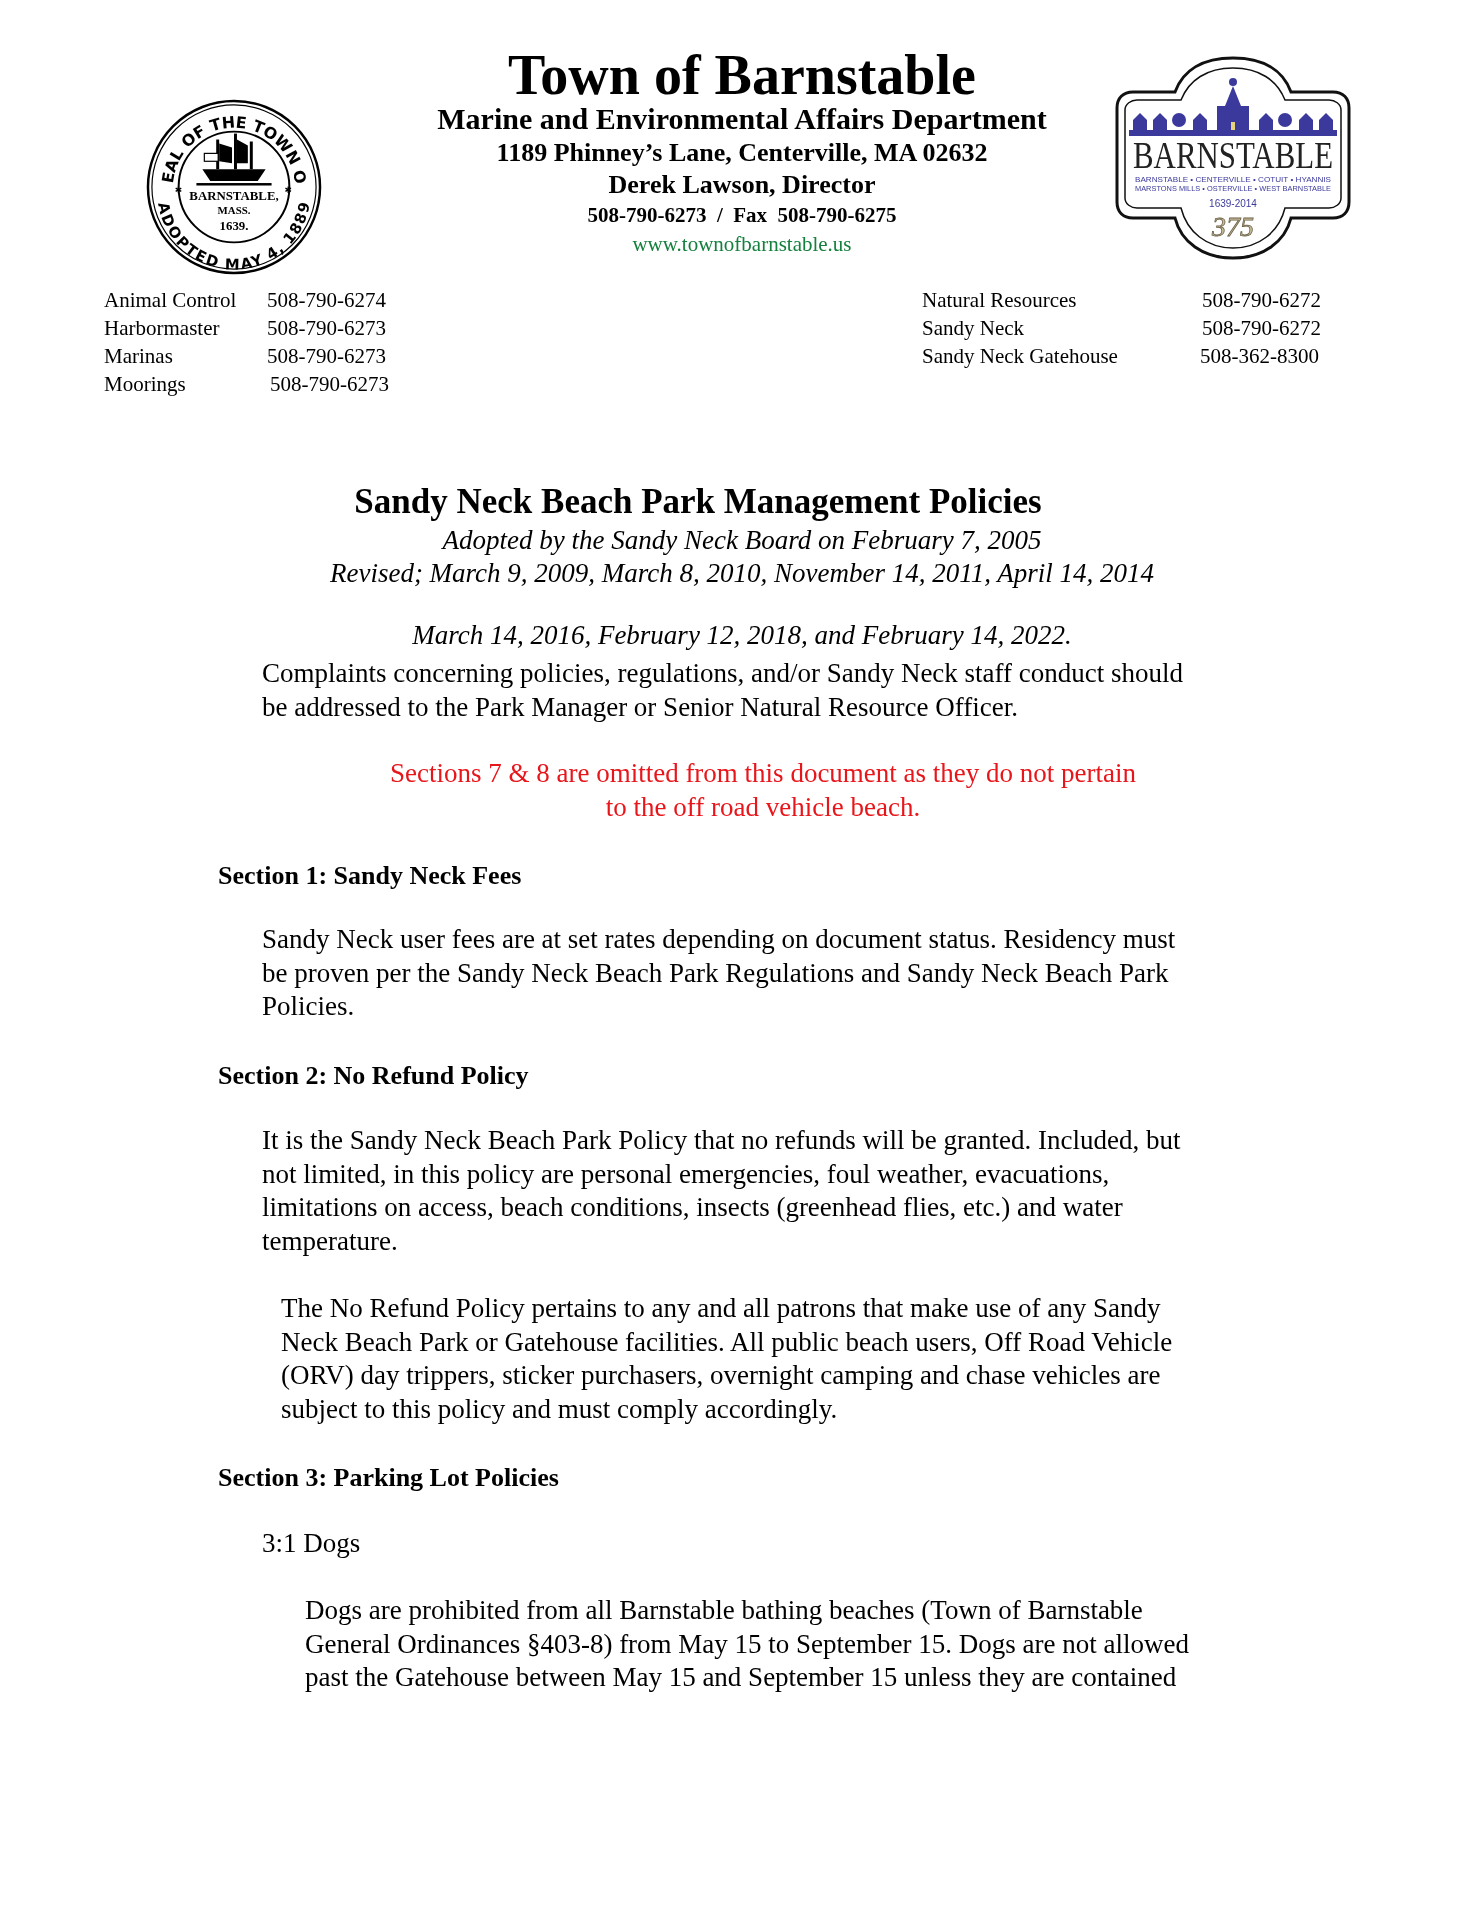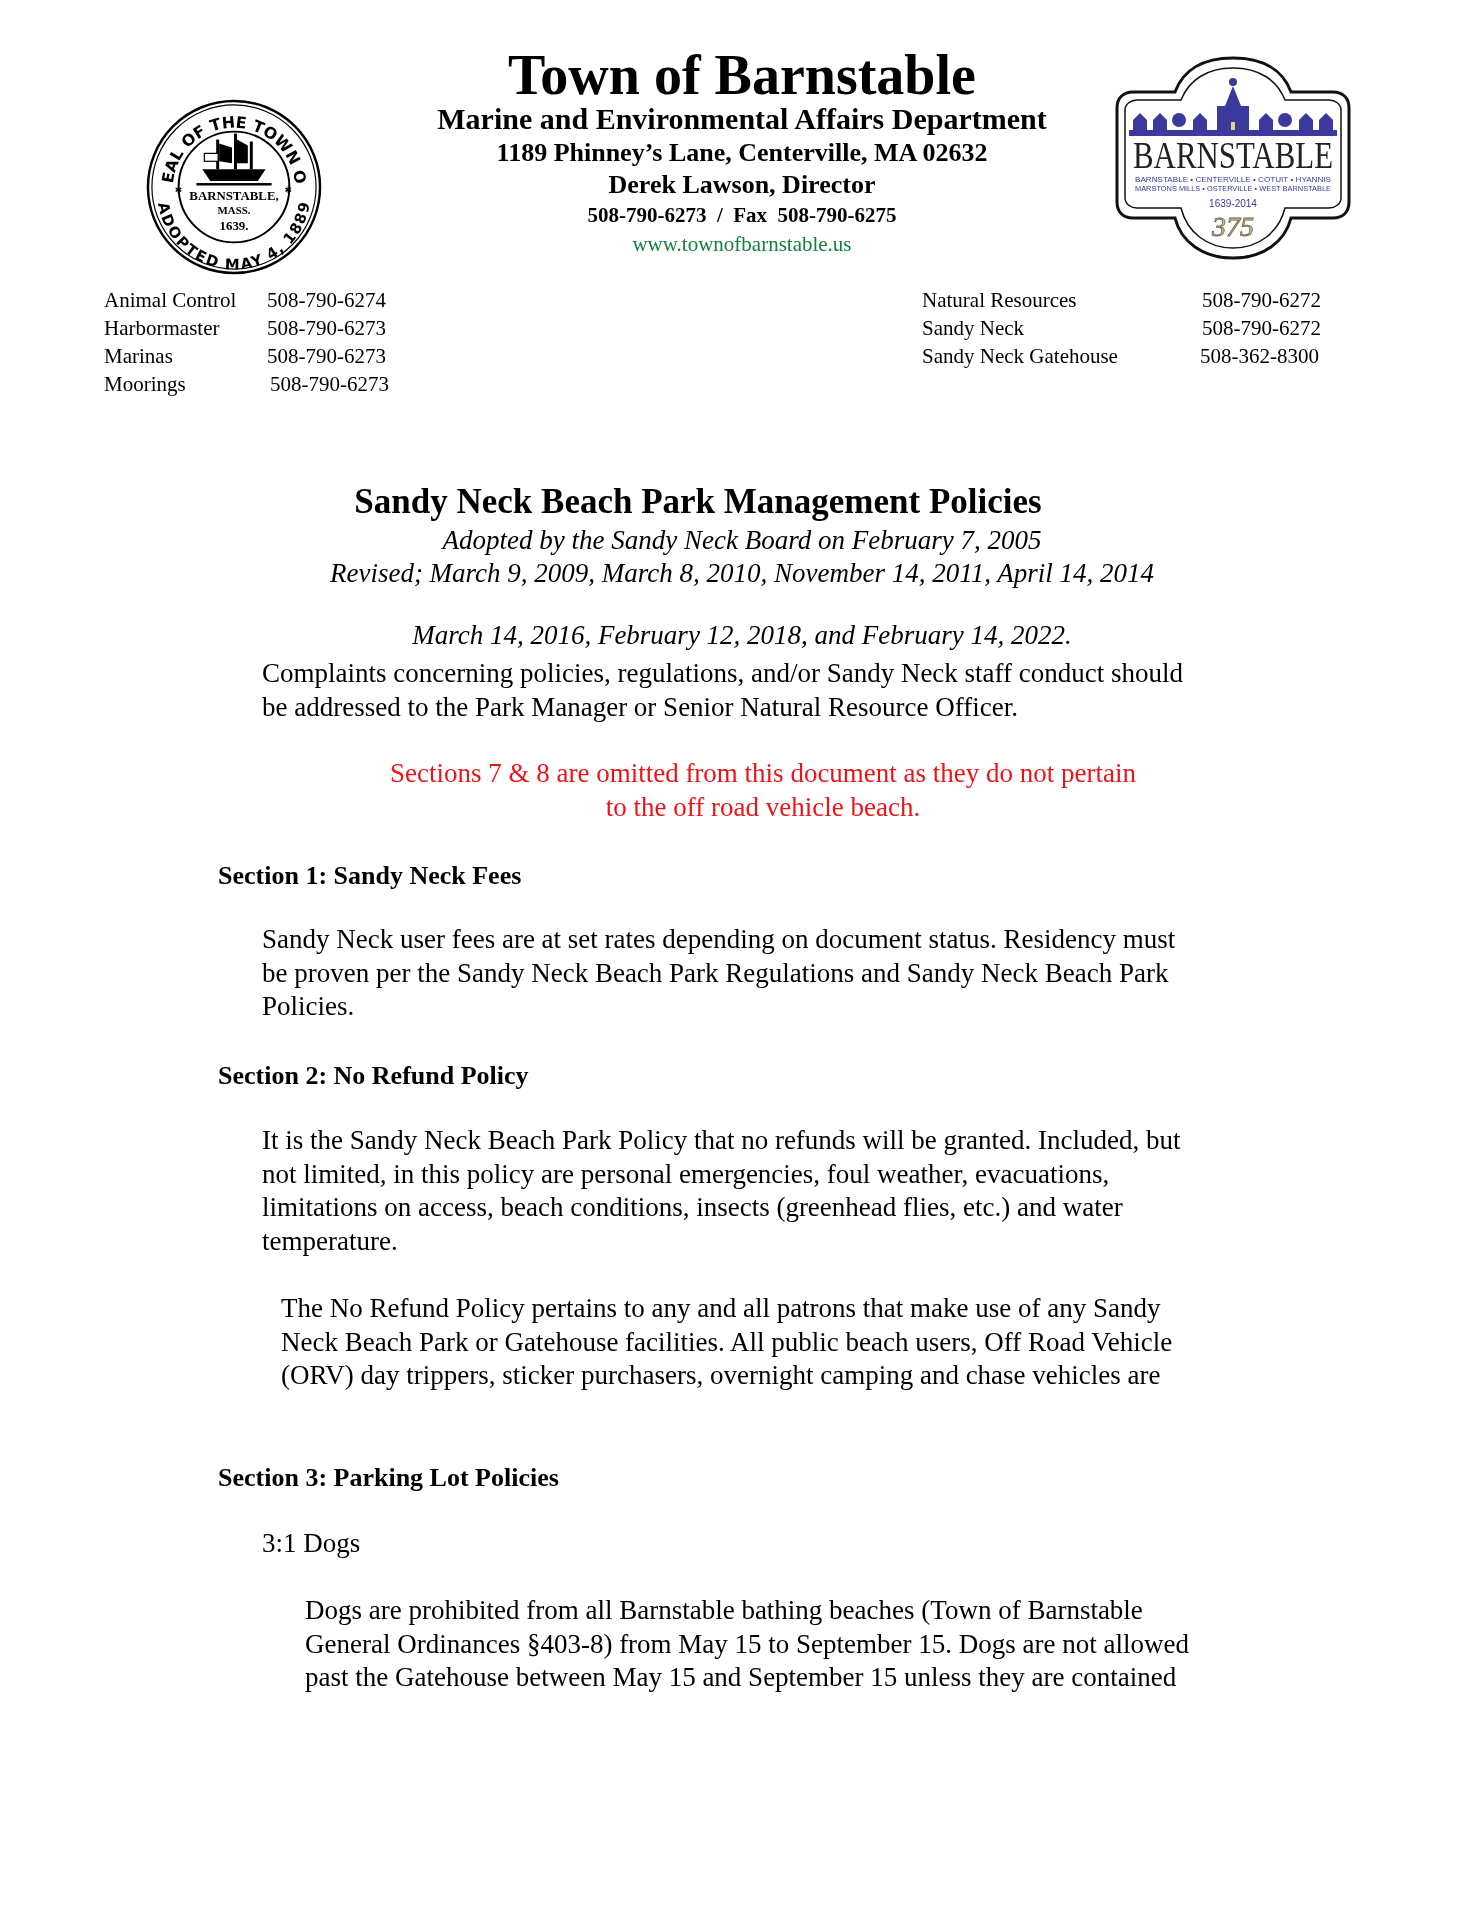--- a/index.html
+++ b/index.html
@@ -161,20 +161,21 @@
 <div class="abs para" style="left:262px; top:1124px;">
   <div>It is the Sandy Neck Beach Park Policy that no refunds will be granted.  Included, but</div>
   <div>not limited, in this policy are personal emergencies, foul weather, evacuations,</div>
   <div>limitations on access, beach conditions, insects (greenhead flies, etc.) and water</div>
   <div>temperature.</div>
 </div>
 <div class="abs para" style="left:262px; top:1292px;margin-left:19px;">
   <div>The No Refund Policy pertains to any and all patrons that make use of any Sandy</div>
   <div>Neck Beach Park or Gatehouse facilities.  All public beach users, Off Road Vehicle</div>
   <div>(ORV) day trippers, sticker purchasers, overnight camping and chase vehicles are</div>
+  <div>subject to this policy and must comply accordingly.</div>
 </div>
 
 <div class="abs heading" style="left:218px; top:1462px;">Section 3: Parking Lot Policies</div>
 <div class="abs para" style="left:262px; top:1527px;">3:1 Dogs</div>
 <div class="abs para" style="left:305px; top:1594px;">
   <div>Dogs are prohibited from all Barnstable bathing beaches (Town of Barnstable</div>
   <div>General Ordinances §403-8) from May 15 to September 15.  Dogs are not allowed</div>
   <div>past the Gatehouse between May 15 and September 15 unless they are contained</div>
 </div>
 

